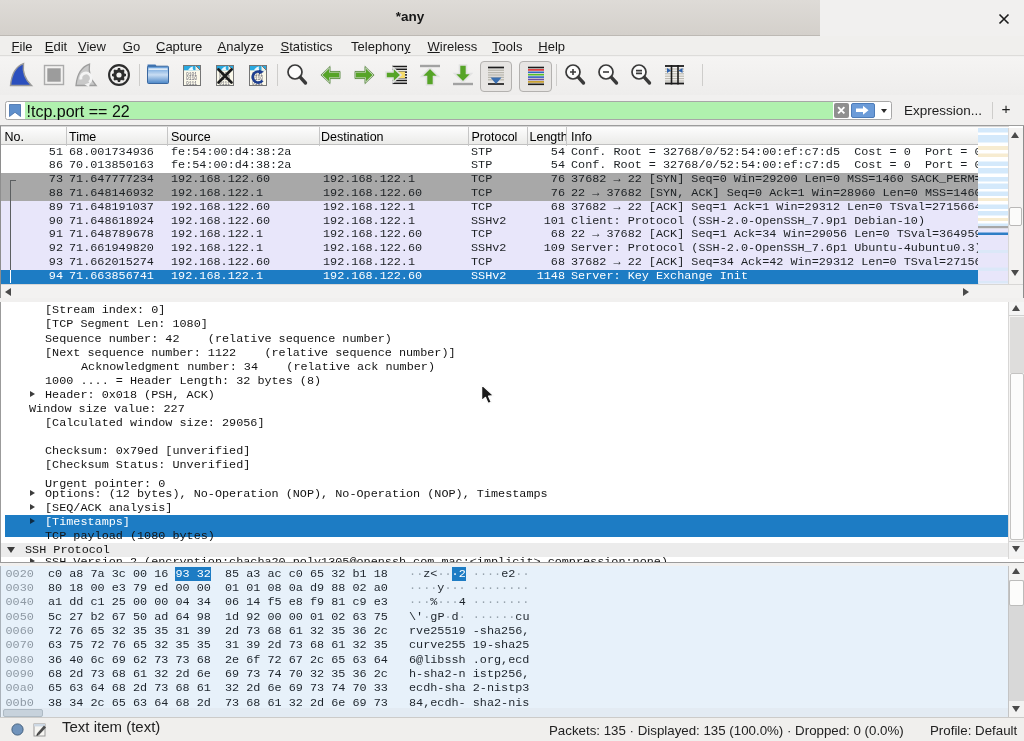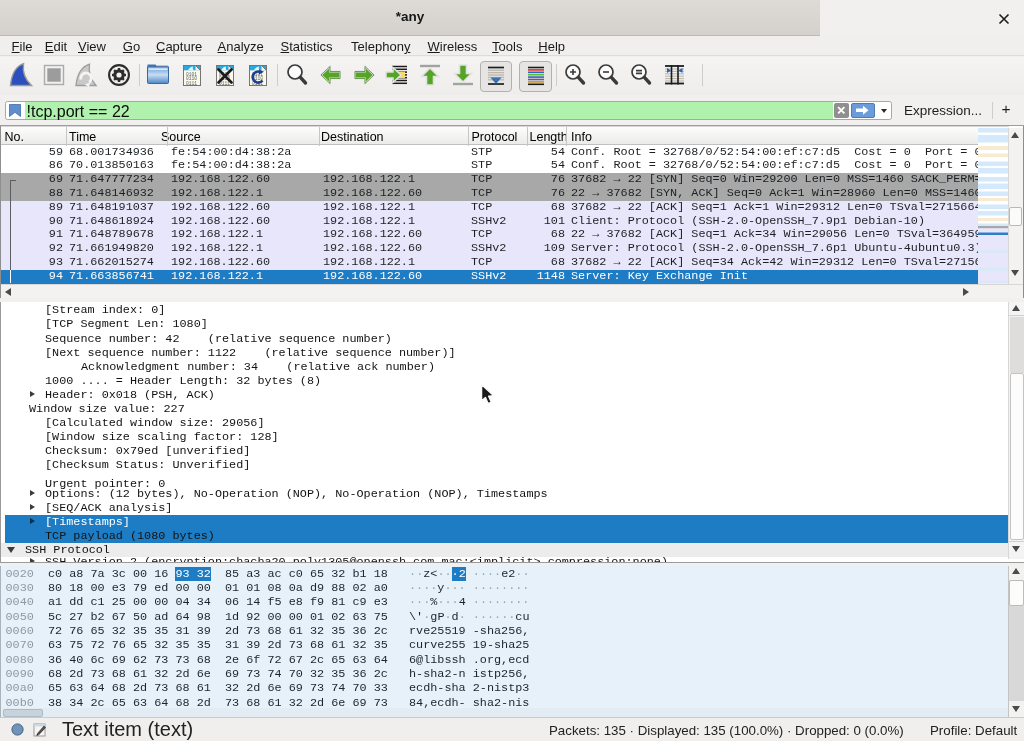--- a/index.html
+++ b/index.html
@@ -238,37 +238,37 @@
     </svg>
 <div class="abs" style="left:881px;top:108.5px;width:0;height:0;border:3.5px solid transparent;border-top:4.5px solid #2a2a2a;border-bottom:none"></div>
 <div class="abs" style="left:904px;top:103px;font-size:13.5px;color:#1d1d1d">Expression...</div>
 <div class="abs" style="left:992px;top:102px;width:1px;height:17px;background:#cecdcb"></div>
 <div class="abs" style="left:1001.5px;top:100px;font-size:15.5px;color:#1d1d1d">+</div>
 
 <div class="abs" id="pl">
       <div class="abs" id="plh">
         <span style="left:3.5px">No.</span>
         <span style="left:68px">Time</span>
-        <span style="left:160px">Source</span>
+        <span style="left:170px">Source</span>
         <span style="left:320px">Destination</span>
         <span style="left:470.5px">Protocol</span>
         <span style="left:528.5px">Length</span>
         <span style="left:570px">Info</span>
         <div class="hsep" style="left:64.8px"></div>
         <div class="hsep" style="left:165.7px"></div>
         <div class="hsep" style="left:318px"></div>
         <div class="hsep" style="left:467.2px"></div>
         <div class="hsep" style="left:525.6px"></div>
         <div class="hsep" style="left:565.2px"></div>
       </div>
       <div class="abs" style="left:0;top:47.1px;width:978px;height:27.6px;background:#a8a8a8"></div>
       <div class="abs" style="left:0;top:74.7px;width:978px;height:82.80000000000001px;background:#e8e6fa"></div>
-      <div class="pr mono" style="top:19.5px;background:transparent;color:#1c2023;"><span class="cno">59</span><span class="ct">68.001734936</span><span class="cs">fe:54:00:d4:38:2a</span><span class="cd"></span><span class="cp">STP</span><span class="cl">54</span><span class="ci">Conf. Root = 32768/0/52:54:00:ef:c7:d5  Cost = 0  Port = 0x8005</span></div>
+      <div class="pr mono" style="top:19.5px;background:transparent;color:#1c2023;"><span class="cno">51</span><span class="ct">68.001734936</span><span class="cs">fe:54:00:d4:38:2a</span><span class="cd"></span><span class="cp">STP</span><span class="cl">54</span><span class="ci">Conf. Root = 32768/0/52:54:00:ef:c7:d5  Cost = 0  Port = 0x8005</span></div>
       <div class="pr mono" style="top:33.3px;background:transparent;color:#1c2023;"><span class="cno">86</span><span class="ct">70.013850163</span><span class="cs">fe:54:00:d4:38:2a</span><span class="cd"></span><span class="cp">STP</span><span class="cl">54</span><span class="ci">Conf. Root = 32768/0/52:54:00:ef:c7:d5  Cost = 0  Port = 0x8005</span></div>
-      <div class="pr mono" style="top:47.1px;background:transparent;color:#1c2023;"><span class="cno">69</span><span class="ct">71.647777234</span><span class="cs">192.168.122.60</span><span class="cd">192.168.122.1</span><span class="cp">TCP</span><span class="cl">76</span><span class="ci">37682 → 22 [SYN] Seq=0 Win=29200 Len=0 MSS=1460 SACK_PERM=1 TSv</span></div>
+      <div class="pr mono" style="top:47.1px;background:transparent;color:#1c2023;"><span class="cno">73</span><span class="ct">71.647777234</span><span class="cs">192.168.122.60</span><span class="cd">192.168.122.1</span><span class="cp">TCP</span><span class="cl">76</span><span class="ci">37682 → 22 [SYN] Seq=0 Win=29200 Len=0 MSS=1460 SACK_PERM=1 TSv</span></div>
       <div class="pr mono" style="top:60.900000000000006px;background:transparent;color:#1c2023;"><span class="cno">88</span><span class="ct">71.648146932</span><span class="cs">192.168.122.1</span><span class="cd">192.168.122.60</span><span class="cp">TCP</span><span class="cl">76</span><span class="ci">22 → 37682 [SYN, ACK] Seq=0 Ack=1 Win=28960 Len=0 MSS=1460 SAC</span></div>
       <div class="pr mono" style="top:74.7px;background:transparent;color:#1c2023;"><span class="cno">89</span><span class="ct">71.648191037</span><span class="cs">192.168.122.60</span><span class="cd">192.168.122.1</span><span class="cp">TCP</span><span class="cl">68</span><span class="ci">37682 → 22 [ACK] Seq=1 Ack=1 Win=29312 Len=0 TSval=2715664375 </span></div>
       <div class="pr mono" style="top:88.5px;background:transparent;color:#1c2023;"><span class="cno">90</span><span class="ct">71.648618924</span><span class="cs">192.168.122.60</span><span class="cd">192.168.122.1</span><span class="cp">SSHv2</span><span class="cl">101</span><span class="ci">Client: Protocol (SSH-2.0-OpenSSH_7.9p1 Debian-10)</span></div>
       <div class="pr mono" style="top:102.30000000000001px;background:transparent;color:#1c2023;"><span class="cno">91</span><span class="ct">71.648789678</span><span class="cs">192.168.122.1</span><span class="cd">192.168.122.60</span><span class="cp">TCP</span><span class="cl">68</span><span class="ci">22 → 37682 [ACK] Seq=1 Ack=34 Win=29056 Len=0 TSval=3649595569</span></div>
       <div class="pr mono" style="top:116.10000000000001px;background:transparent;color:#1c2023;"><span class="cno">92</span><span class="ct">71.661949820</span><span class="cs">192.168.122.1</span><span class="cd">192.168.122.60</span><span class="cp">SSHv2</span><span class="cl">109</span><span class="ci">Server: Protocol (SSH-2.0-OpenSSH_7.6p1 Ubuntu-4ubuntu0.3)</span></div>
       <div class="pr mono" style="top:129.9px;background:transparent;color:#1c2023;"><span class="cno">93</span><span class="ct">71.662015274</span><span class="cs">192.168.122.60</span><span class="cd">192.168.122.1</span><span class="cp">TCP</span><span class="cl">68</span><span class="ci">37682 → 22 [ACK] Seq=34 Ack=42 Win=29312 Len=0 TSval=271566437</span></div>
       <div class="pr mono" style="top:143.7px;background:#1d7cc4;color:#fff;height:14.2px;"><span class="cno">94</span><span class="ct">71.663856741</span><span class="cs">192.168.122.1</span><span class="cd">192.168.122.60</span><span class="cp">SSHv2</span><span class="cl">1148</span><span class="ci">Server: Key Exchange Init</span></div>
       <div class="abs" style="left:9px;top:53.6px;width:1px;height:103.9px;background:#5c5f61"></div>
       <div class="abs" style="left:9px;top:53.6px;width:6px;height:1px;background:#5c5f61"></div>
       <div class="abs" style="left:9px;top:143.7px;width:1px;height:13.8px;background:#fff"></div>
@@ -313,27 +313,26 @@
 <div class="abs" id="dp">
       <div class="dl mono" style="top:1.3px;"><span class="abs" style="left:44px">[Stream index: 0]</span></div>
       <div class="dl mono" style="top:15.4px;"><span class="abs" style="left:44px">[TCP Segment Len: 1080]</span></div>
       <div class="dl mono" style="top:29.5px;"><span class="abs" style="left:44px">Sequence number: 42    (relative sequence number)</span></div>
       <div class="dl mono" style="top:43.599999999999994px;"><span class="abs" style="left:44px">[Next sequence number: 1122    (relative sequence number)]</span></div>
       <div class="dl mono" style="top:57.699999999999996px;margin-left:36px;"><span class="abs" style="left:44px">Acknowledgment number: 34    (relative ack number)</span></div>
       <div class="dl mono" style="top:71.8px;"><span class="abs" style="left:44px">1000 .... = Header Length: 32 bytes (8)</span></div>
       <div class="dl mono" style="top:85.89999999999999px;"><div class="tri trir" style="left:29px;border-left-color:#3c3c3c"></div><span class="abs" style="left:44px">Header: 0x018 (PSH, ACK)</span></div>
       <div class="dl mono" style="top:100.0px;"><span class="abs" style="left:28px">Window size value: 227</span></div>
       <div class="dl mono" style="top:114.1px;"><span class="abs" style="left:44px">[Calculated window size: 29056]</span></div>
-      <div class="dl mono" style="top:128.2px;"><span class="abs" style="left:44px">[Window size scaling factor: 128]</span></div>
       <div class="dl mono" style="top:142.3px;"><span class="abs" style="left:44px">Checksum: 0x79ed [unverified]</span></div>
       <div class="dl mono" style="top:156.4px;"><span class="abs" style="left:44px">[Checksum Status: Unverified]</span></div>
       <div class="dl mono" style="top:175px;"><span class="abs" style="left:44px">Urgent pointer: 0</span></div>
       <div class="dl mono" style="top:184.6px;"><div class="tri trir" style="left:29px;border-left-color:#3c3c3c"></div><span class="abs" style="left:44px">Options: (12 bytes), No-Operation (NOP), No-Operation (NOP), Timestamps</span></div>
       <div class="dl mono" style="top:198.70000000000002px;"><div class="tri trir" style="left:29px;border-left-color:#3c3c3c"></div><span class="abs" style="left:44px">[SEQ/ACK analysis]</span></div>
-      <div class="dl mono" style="top:212.8px;background:#1d7cc4;color:#fff;left:4px;width:1003px;height:28px;text-align:center;"><div class="tri trir" style="left:25px;border-left-color:#0e2c44"></div><span class="abs" style="left:40px">[Timestamps]</span></div>
+      <div class="dl mono" style="top:212.8px;background:#1d7cc4;color:#fff;left:4px;width:1003px;height:22px;text-align:center;"><div class="tri trir" style="left:25px;border-left-color:#0e2c44"></div><span class="abs" style="left:40px">[Timestamps]</span></div>
       <div class="dl mono" style="top:226.9px;"><span class="abs" style="left:44px">TCP payload (1080 bytes)</span></div>
       <div class="dl mono" style="top:241.0px;background:#ececec;"><div class="tri trid" style="left:6px"></div><span class="abs" style="left:24px">SSH Protocol</span></div>
       <div class="dl mono" style="top:252.8px;"><div class="tri trir" style="left:29px;border-left-color:#3c3c3c"></div><span class="abs" style="left:44px">SSH Version 2 (encryption:chacha20_poly1305@openssh.com mac:&lt;implicit&gt; compression:none)</span></div>
       <div class="abs" style="left:1006.5px;top:0;width:16.5px;height:257px;background:#f4f3f2;border-left:1px solid #d8d7d6"></div>
       <div class="abs" style="left:1008px;top:0px;width:15px;height:14px;background:#f4f4f4;border-bottom:1px solid #cfcfcf"></div>
       <div class="abs arr" style="left:1011px;top:3px;border:4.5px solid transparent;border-bottom:6px solid #4a4a4a;border-top:none"></div>
       <div class="abs" style="left:1008.5px;top:15px;width:14px;height:56px;background:#dedddc"></div>
       <div class="abs" style="left:1008.5px;top:71px;width:14px;height:167px;background:#fcfcfc;border:1px solid #c4c3c2;border-radius:2px"></div>
       <div class="abs" style="left:1008px;top:239px;width:15px;height:15px;background:#f4f4f4;border-top:1px solid #cfcfcf"></div>
       <div class="abs arr" style="left:1011px;top:244px;border:4.5px solid transparent;border-top:6px solid #4a4a4a;border-bottom:none"></div>
@@ -356,21 +355,21 @@
       <div class="abs" style="left:1px;top:142.5px;width:1006px;height:9px;background:#e3ebf3"></div>
       <div class="abs" style="left:2px;top:143px;width:40px;height:8px;background:#c7d2dc;border:1px solid #aebac4;border-radius:2px"></div>
       <div class="abs" style="left:1007px;top:0;width:17px;height:151.5px;background:#d8d8d8;border-left:1px solid #c4c4c4"></div>
       <div class="abs" style="left:1008px;top:0px;width:15px;height:14.5px;background:#f2f2f1"></div>
       <div class="abs arr" style="left:1011px;top:2.5px;border:4.5px solid transparent;border-bottom:6px solid #4a4a4a;border-top:none"></div>
       <div class="abs" style="left:1008px;top:14.5px;width:15px;height:26px;background:#fcfcfb;border:1px solid #bcbcbb;border-radius:2px"></div>
       <div class="abs" style="left:1008px;top:135.5px;width:15px;height:16px;background:#f2f2f1"></div>
       <div class="abs arr" style="left:1011px;top:140.5px;border:4.5px solid transparent;border-top:6px solid #4a4a4a;border-bottom:none"></div>
     </div>
 <div class="abs" id="st">
-<span style="left:62px;font-size:20px;top:0">Text item (text)</span>
+<span style="left:62px;font-size:15px;top:0">Text item (text)</span>
 <span style="left:549px">Packets: 135 · Displayed: 135 (100.0%) · Dropped: 0 (0.0%)</span>
 
 <span style="left:930px">Profile: Default</span>
 </div>
 
 <svg class="abs" style="left:11px;top:723px" width="13" height="13" viewBox="0 0 13 13">
       <circle cx="6.5" cy="6.5" r="5.6" fill="#7093bb" stroke="#44607e" stroke-width="1"></circle>
     </svg>
 <svg class="abs" style="left:33px;top:722px" width="14" height="15" viewBox="0 0 14 15">
 <rect x="1" y="2" width="11" height="12" fill="#f6f5f2" stroke="#9a9a9a"></rect>

